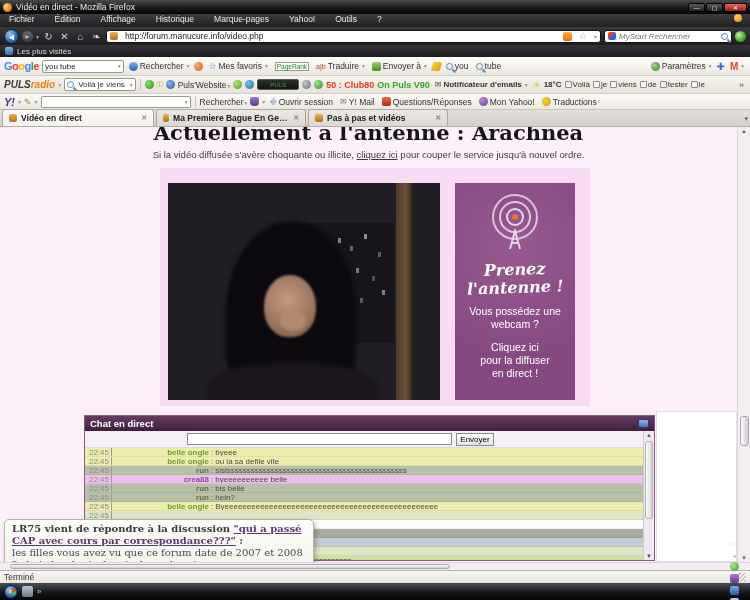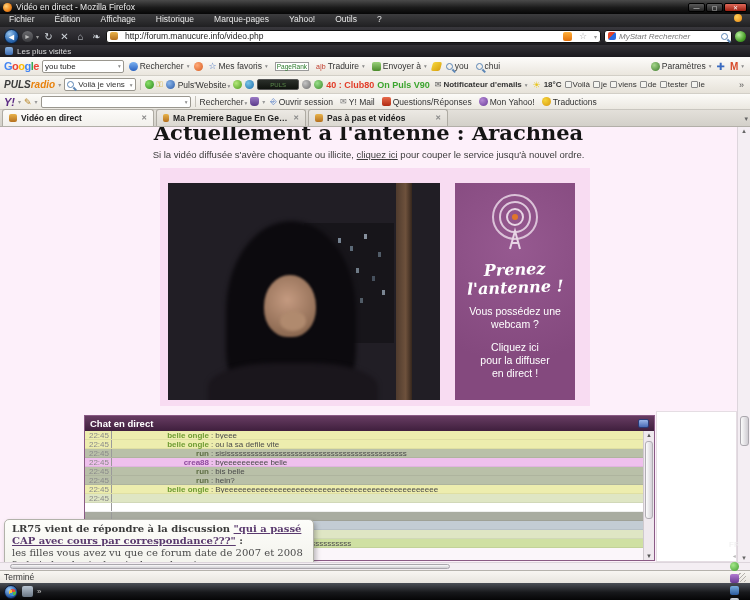--- a/index.html
+++ b/index.html
@@ -253,21 +253,21 @@
         <span class="ic" style="background:linear-gradient(#9ad07a,#4a8a2a)"></span>
         <span>Envoyer à</span>
       </span>
     <span class="ic" style="background:linear-gradient(135deg,#f5d53a,#d8a00e);transform:skewX(-15deg)"></span>
     <span class="tbtn">
         <span class="mag"></span>
         <span>you</span>
       </span>
     <span class="tbtn">
         <span class="mag"></span>
-        <span>chui</span>
+        <span>tube</span>
       </span>
     <span class="more" style="margin-left:auto"></span>
     <span class="tbtn drop">
         <span class="ic round" style="background:radial-gradient(circle at 35% 35%,#a5d58a,#3a7a2a)"></span>
         <span>Paramètres</span>
       </span>
     <span style="color:#3a6ac0;font-size:10px">✚</span>
     <span class="tbtn drop">
         <span style="color:#d84a2a;font-weight:bold;font-size:10px">M</span>
       </span>
@@ -283,21 +283,21 @@
     <span class="sep"></span>
     <span class="ic round" style="background:radial-gradient(circle at 35% 35%,#8adf6a,#2a8a1a)"></span>
     <span style="color:#c8a51e;font-size:8px">⚿</span>
     <span class="ic round" style="background:radial-gradient(circle at 35% 35%,#8ab5e8,#2a5aa8)"></span>
     <span class="drop"><span>Puls'Website</span></span>
     <span class="ic round" style="background:radial-gradient(circle at 35% 35%,#b5e87a,#4a9a1a)"></span>
     <span class="ic round" style="background:radial-gradient(circle at 35% 35%,#7ac5e8,#1a6aa8)"></span>
     <span class="lcd">PULS</span>
     <span class="ic round" style="background:radial-gradient(circle at 35% 35%,#c5c5c5,#6a6a6a)"></span>
     <span class="ic round" style="background:radial-gradient(circle at 35% 35%,#9adf8a,#3a8a2a)"></span>
-    <span class="red">40 : Club80</span>
+    <span class="red">50 : Club80</span>
     <span class="grn">On Puls V90</span>
     <span class="tbtn drop">
         <span style="font-size:8px;color:#555">✉</span>
         <span style="font-weight:bold;font-size:8px">Notificateur d'emails</span>
       </span>
     <span style="color:#e8c51e;font-size:9px">☀</span>
     <span style="font-weight:bold;font-size:8px">18°C</span>
     <span class="chipword">
         <span class="chipbox"></span>
         <span>Voilà</span>
@@ -415,20 +415,24 @@
       </div>
     </div>
 
     <div class="chat">
       <div class="chathead">
         <span class="chattitle">Chat en direct</span>
         <span class="popic"></span>
       </div>
       <div class="chatbody">
         <div class="chatmain">
+          <div class="inputrow">
+            <input class="chatinput" style="">
+            <button class="sendbtn">Envoyer</button>
+          </div>
           <div class="rows">
             <div class="crow c-y">
                 <span class="ct">22:45</span>
                 <span class="cu u-green">belle ongle</span>
                 <span class="cs">:</span>
                 <span class="cx">byeee</span>
               </div>
             <div class="crow c-y">
                 <span class="ct">22:45</span>
                 <span class="cu u-green">belle ongle</span>

